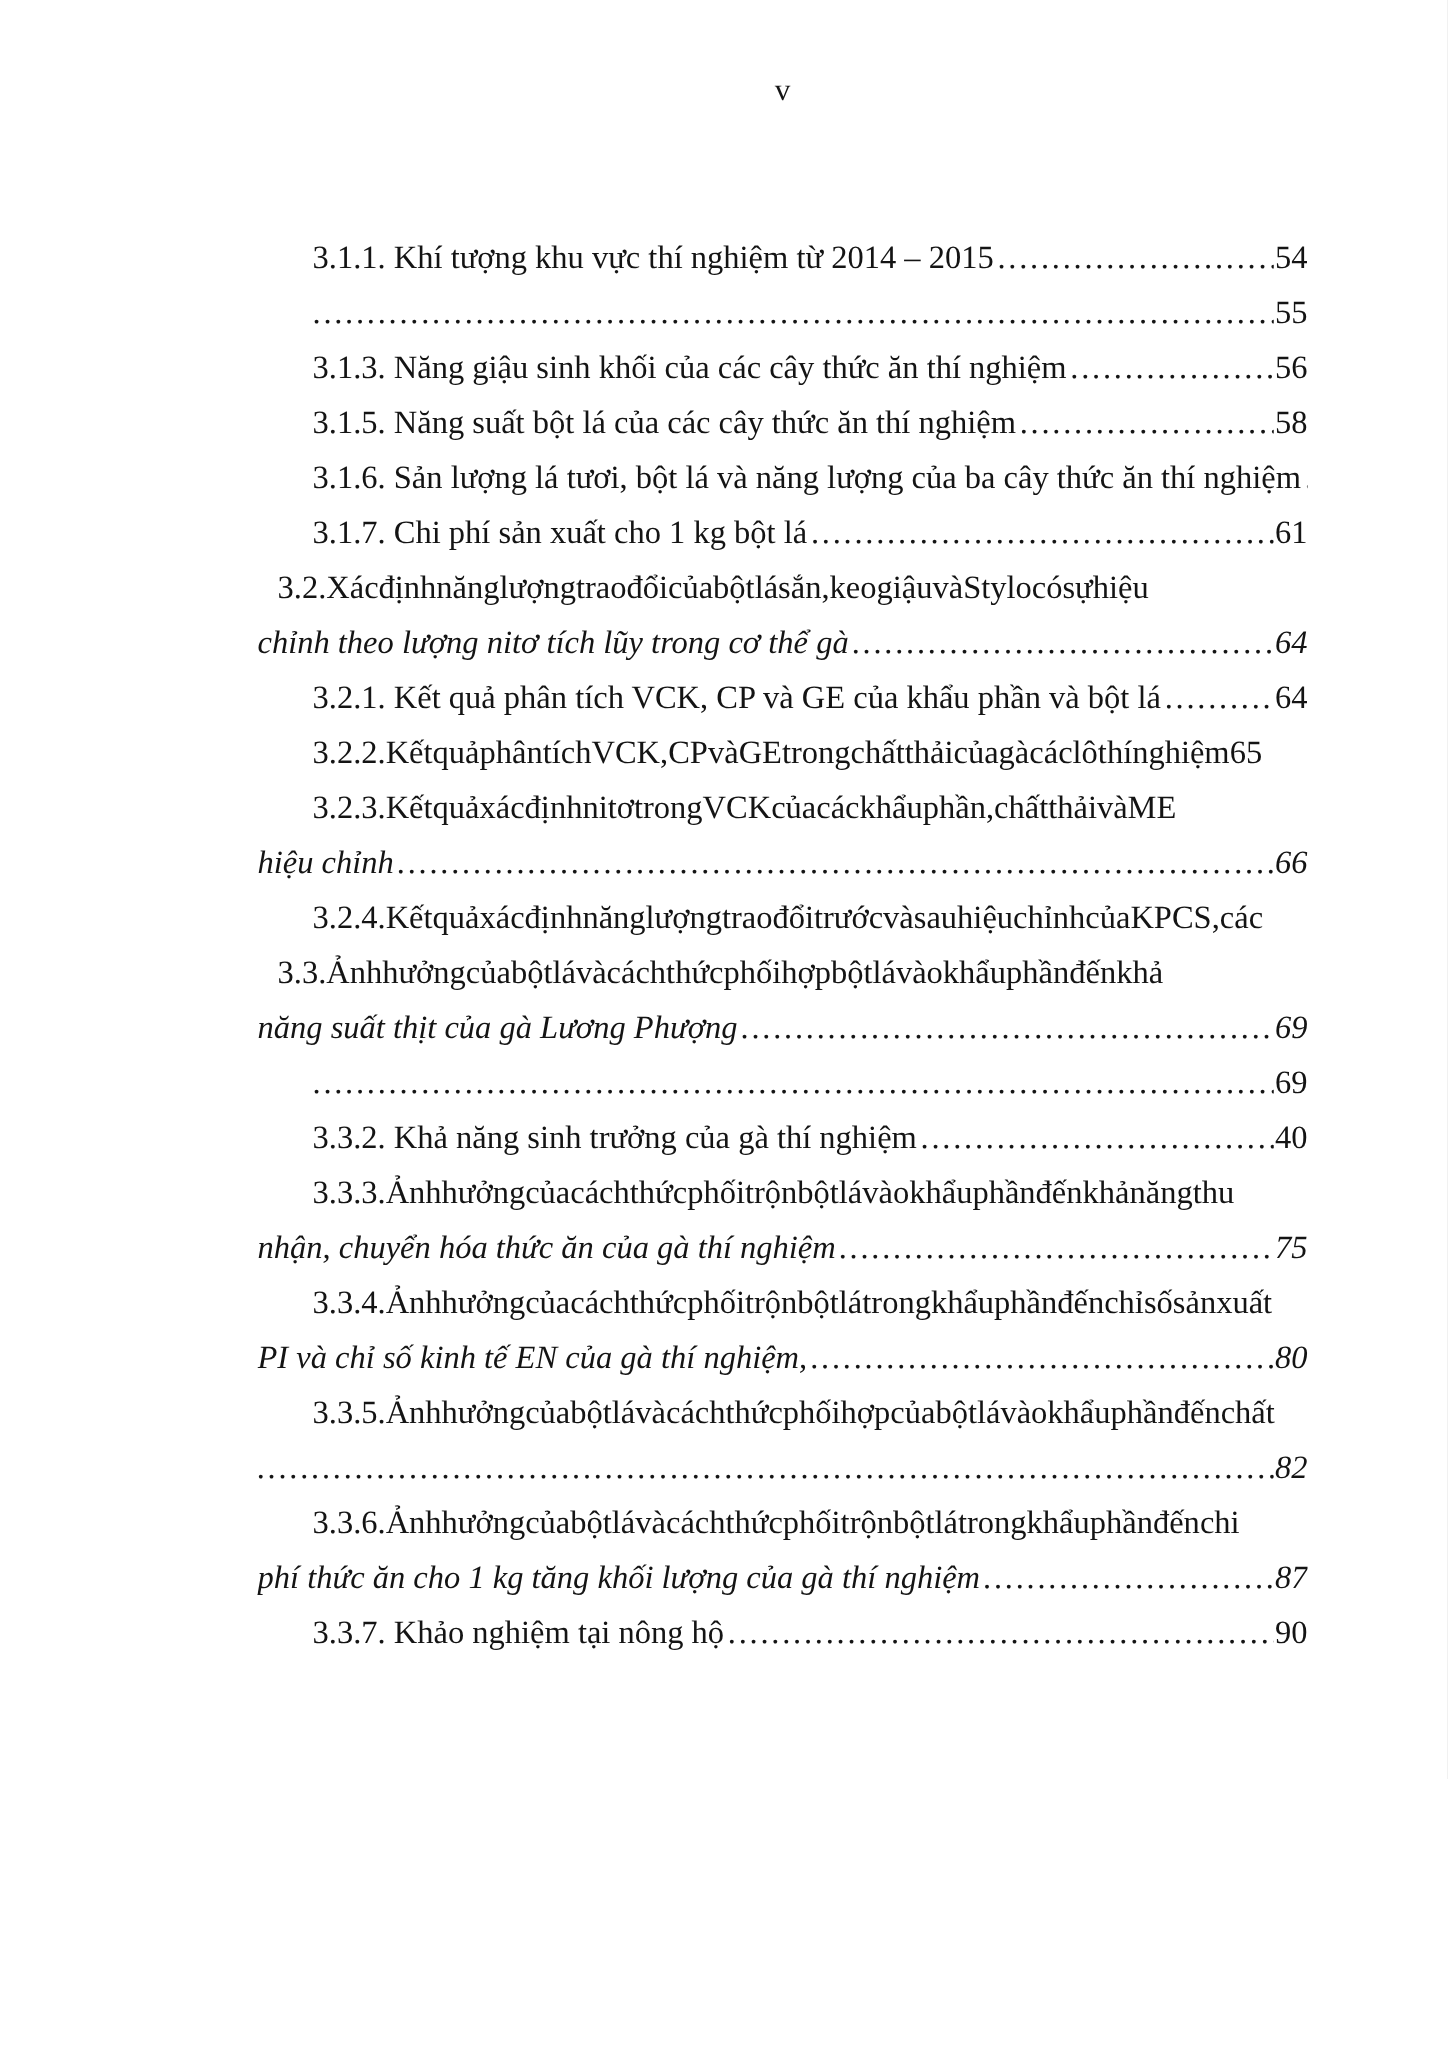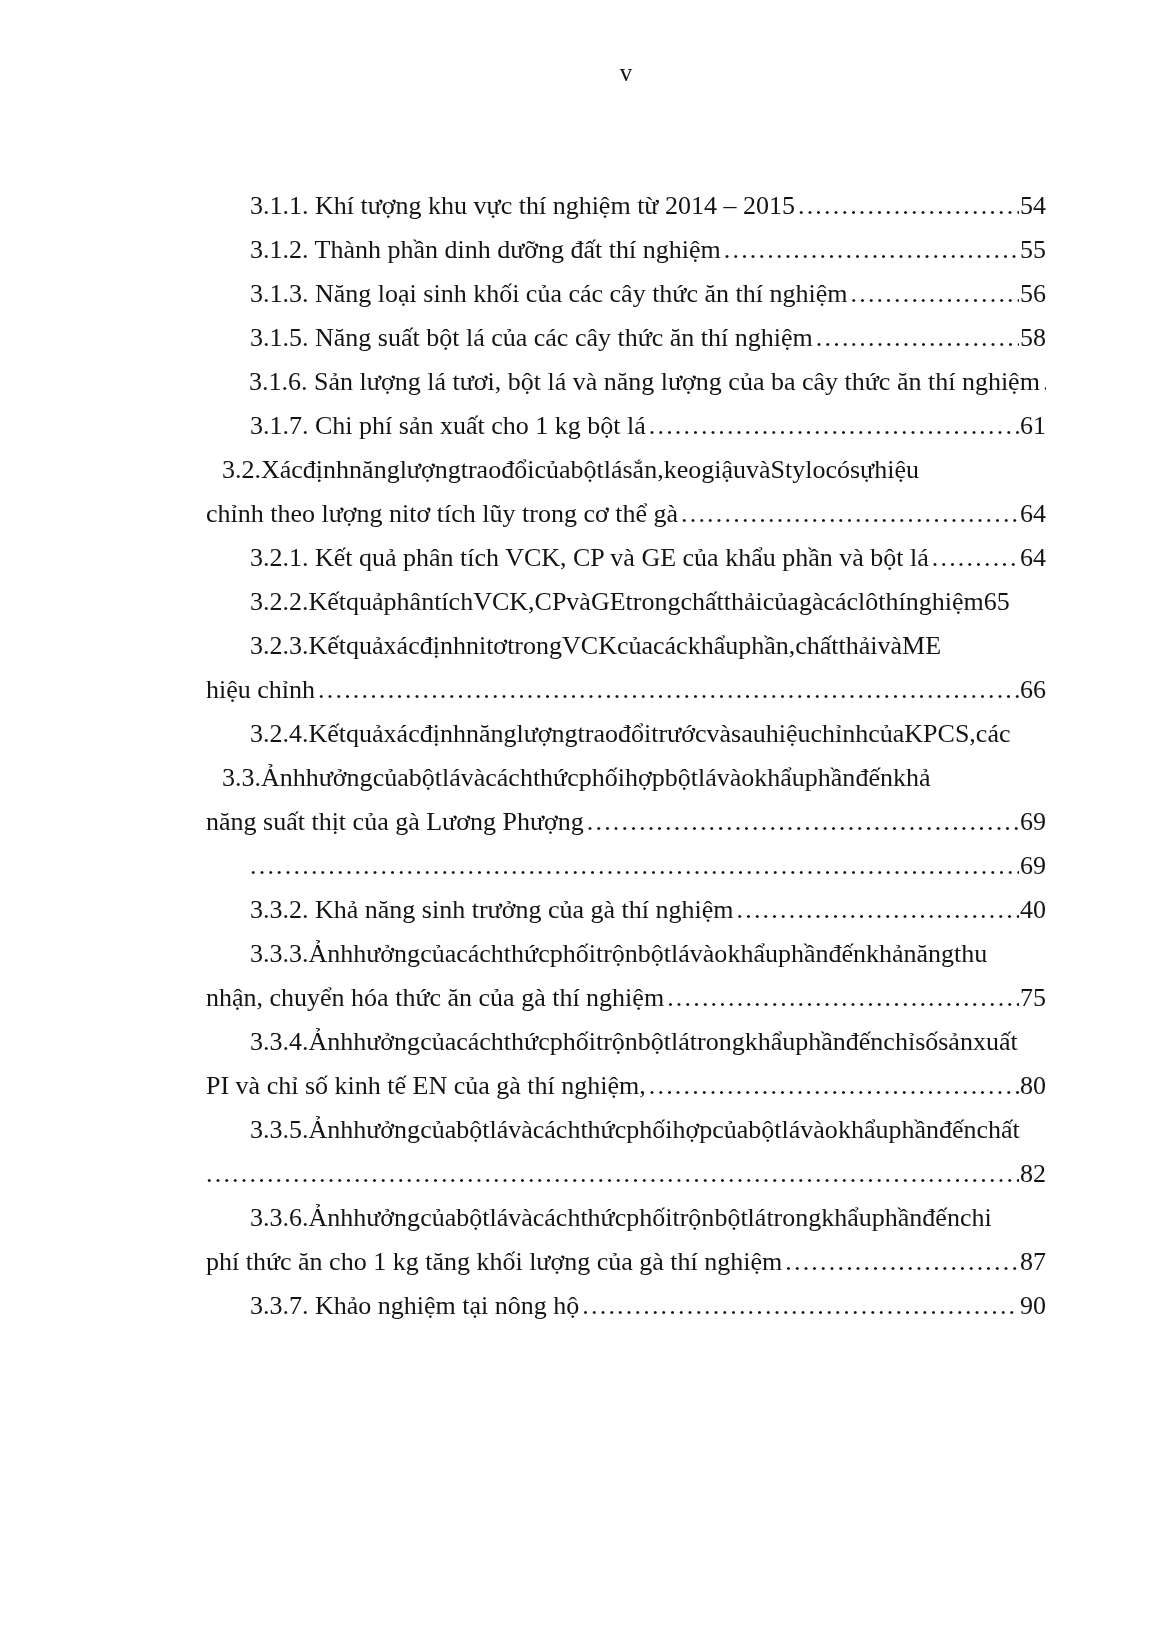--- a/index.html
+++ b/index.html
@@ -18,23 +18,23 @@
     text-align:center;
     font-size:25px; line-height:34px;
   }
   .toc {
     position:absolute;
     top:184px; left:206px; width:840px;
     font-size:26px; line-height:44px;
   }
   .line { height:44px; white-space:nowrap; overflow:hidden; }
   
-  .line.sub  { padding-left:44px;justify-content:center; }
+  .line.sub  { padding-left:44px; }
   .line.main { padding-left:16px; }
-  .line.cont { padding-left:0; }
+  .line.cont { padding-left:0;font-style:italic; }
   
   .line.leader { display:flex; align-items:baseline; }
   .line.leader .t { flex:0 0 auto; padding-right:3px; }
   .line.leader .dots { flex:1 1 auto; overflow:hidden; min-width:4px; height:44px; }
   .line.leader .dots::after {
     content:"......................................................................................................................................................";
     letter-spacing:2.2px;
   }
   .line.leader .pg { flex:0 0 auto; padding-left:1px; }
   
@@ -48,26 +48,25 @@
 
 <div class="page">
   <div class="header">v</div>
   <div class="toc">
       <div class="line sub leader">
         <span class="t">3.1.1. Khí tượng khu vực thí nghiệm từ 2014 – 2015</span>
         <span class="dots"></span>
         <span class="pg">54</span>
       </div>
       <div class="line sub leader">
-        <span class="t">3.1.2. Thành phần dinh dưỡng đất thí nghiệm</span>
         <span class="dots"></span>
         <span class="pg">55</span>
       </div>
       <div class="line sub leader">
-        <span class="t">3.1.3. Năng loại sinh khối của các cây thức ăn thí nghiệm</span>
+        <span class="t">3.1.3. Năng giậu sinh khối của các cây thức ăn thí nghiệm</span>
         <span class="dots"></span>
         <span class="pg">56</span>
       </div>
       <div class="line sub leader">
         <span class="t">3.1.5. Năng suất bột lá của các cây thức ăn thí nghiệm</span>
         <span class="dots"></span>
         <span class="pg">58</span>
       </div>
       <div class="line sub leader">
         <span class="t">3.1.6. Sản lượng lá tươi, bột lá và năng lượng của ba cây thức ăn thí nghiệm</span>

